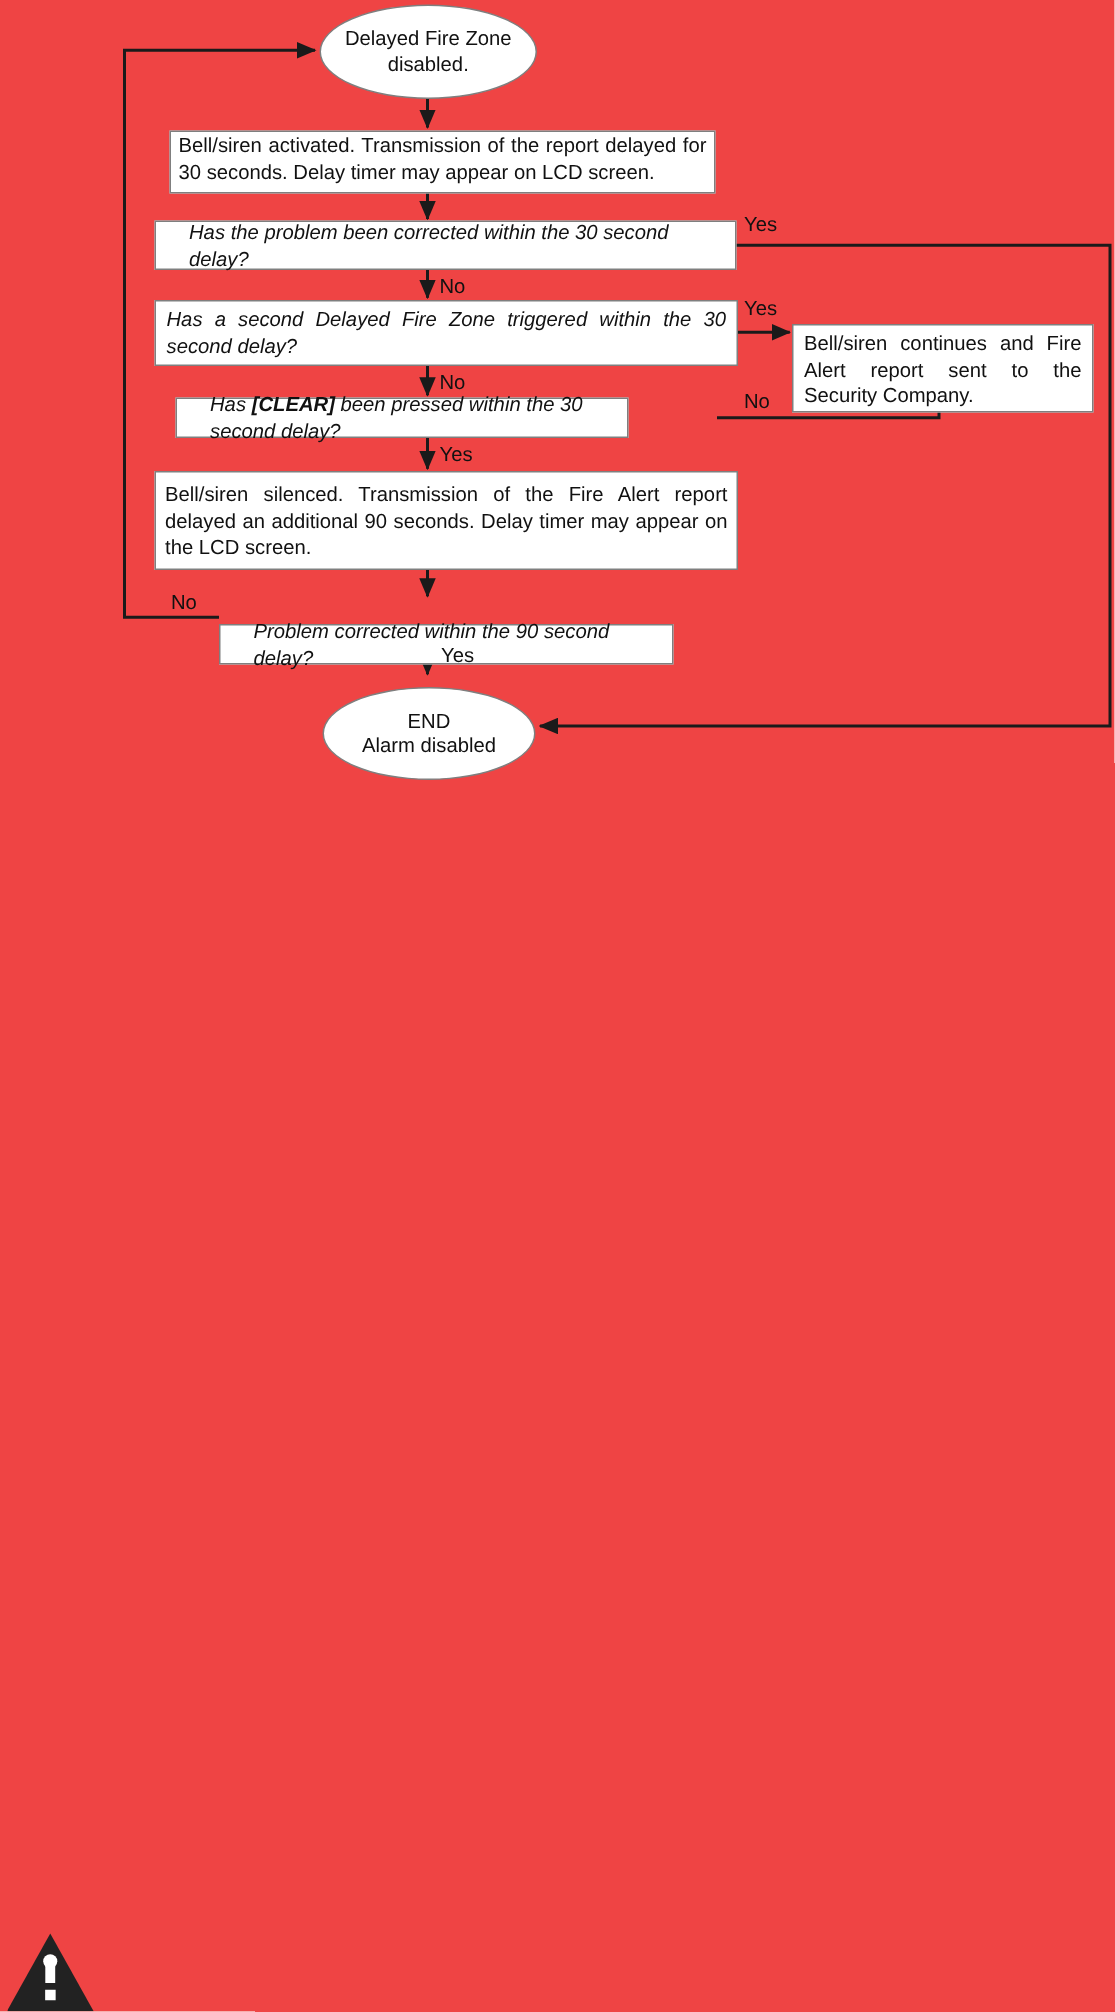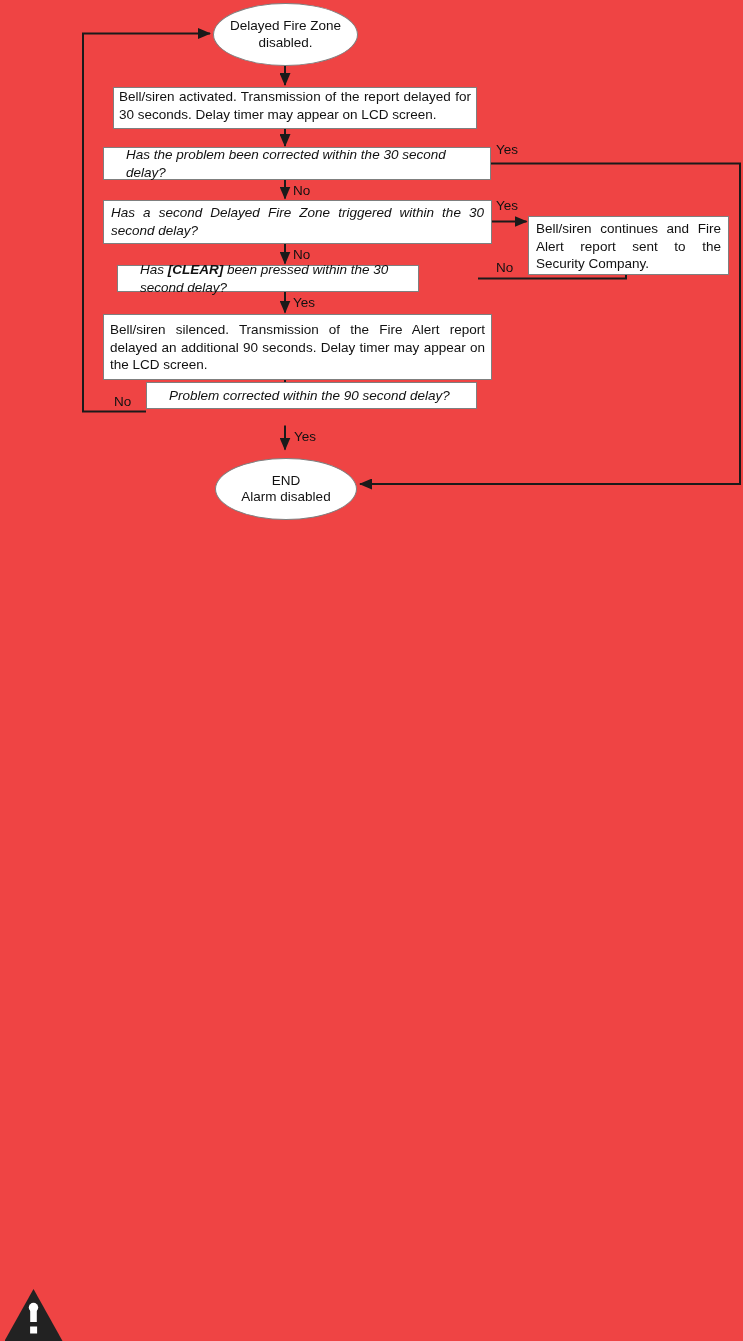--- a/index.html
+++ b/index.html
@@ -87,21 +87,21 @@
   <div class="node decision multiline" style="left:103px; top:200px; width:389px; height:44px;">Has a second Delayed Fire Zone triggered within the 30 second delay?</div>
 
   <div class="node process" style="left:528px; top:192px; width:201px; height:59px; padding:3px 7px;margin-top:24px;">Bell/siren continues and Fire Alert report sent to the Security Company.</div>
 
   <div class="node decision oneline" style="left:117px; top:265px; width:302px; height:27px;">
     <span><span>Has </span><span class="key-bold">[CLEAR]</span><span> been pressed within the 30 second delay?</span></span>
   </div>
 
   <div class="node process" style="left:103px; top:314px; width:389px; height:66px; padding:6px 6px;">Bell/siren silenced. Transmission of the Fire Alert report delayed an additional 90 seconds. Delay timer may appear on the LCD screen.</div>
 
-  <div class="node decision oneline" style="left:146px; top:382px; width:331px; height:27px;">Problem corrected within the 90 second delay?</div>
+  <div class="node decision oneline" style="left:146px; top:416px; width:303px; height:27px;">Problem corrected within the 90 second delay?</div>
 
   <div class="node terminator" style="left:215px; top:458px; width:142px; height:62px;">
     <div>END</div>
     <div>Alarm disabled</div>
   </div>
 
   <div class="lbl" style="left:496px; top:142px;">Yes</div>
   <div class="lbl" style="left:293px; top:183px;">No</div>
   <div class="lbl" style="left:496px; top:198px;">Yes</div>
   <div class="lbl" style="left:293px; top:247px;">No</div>

